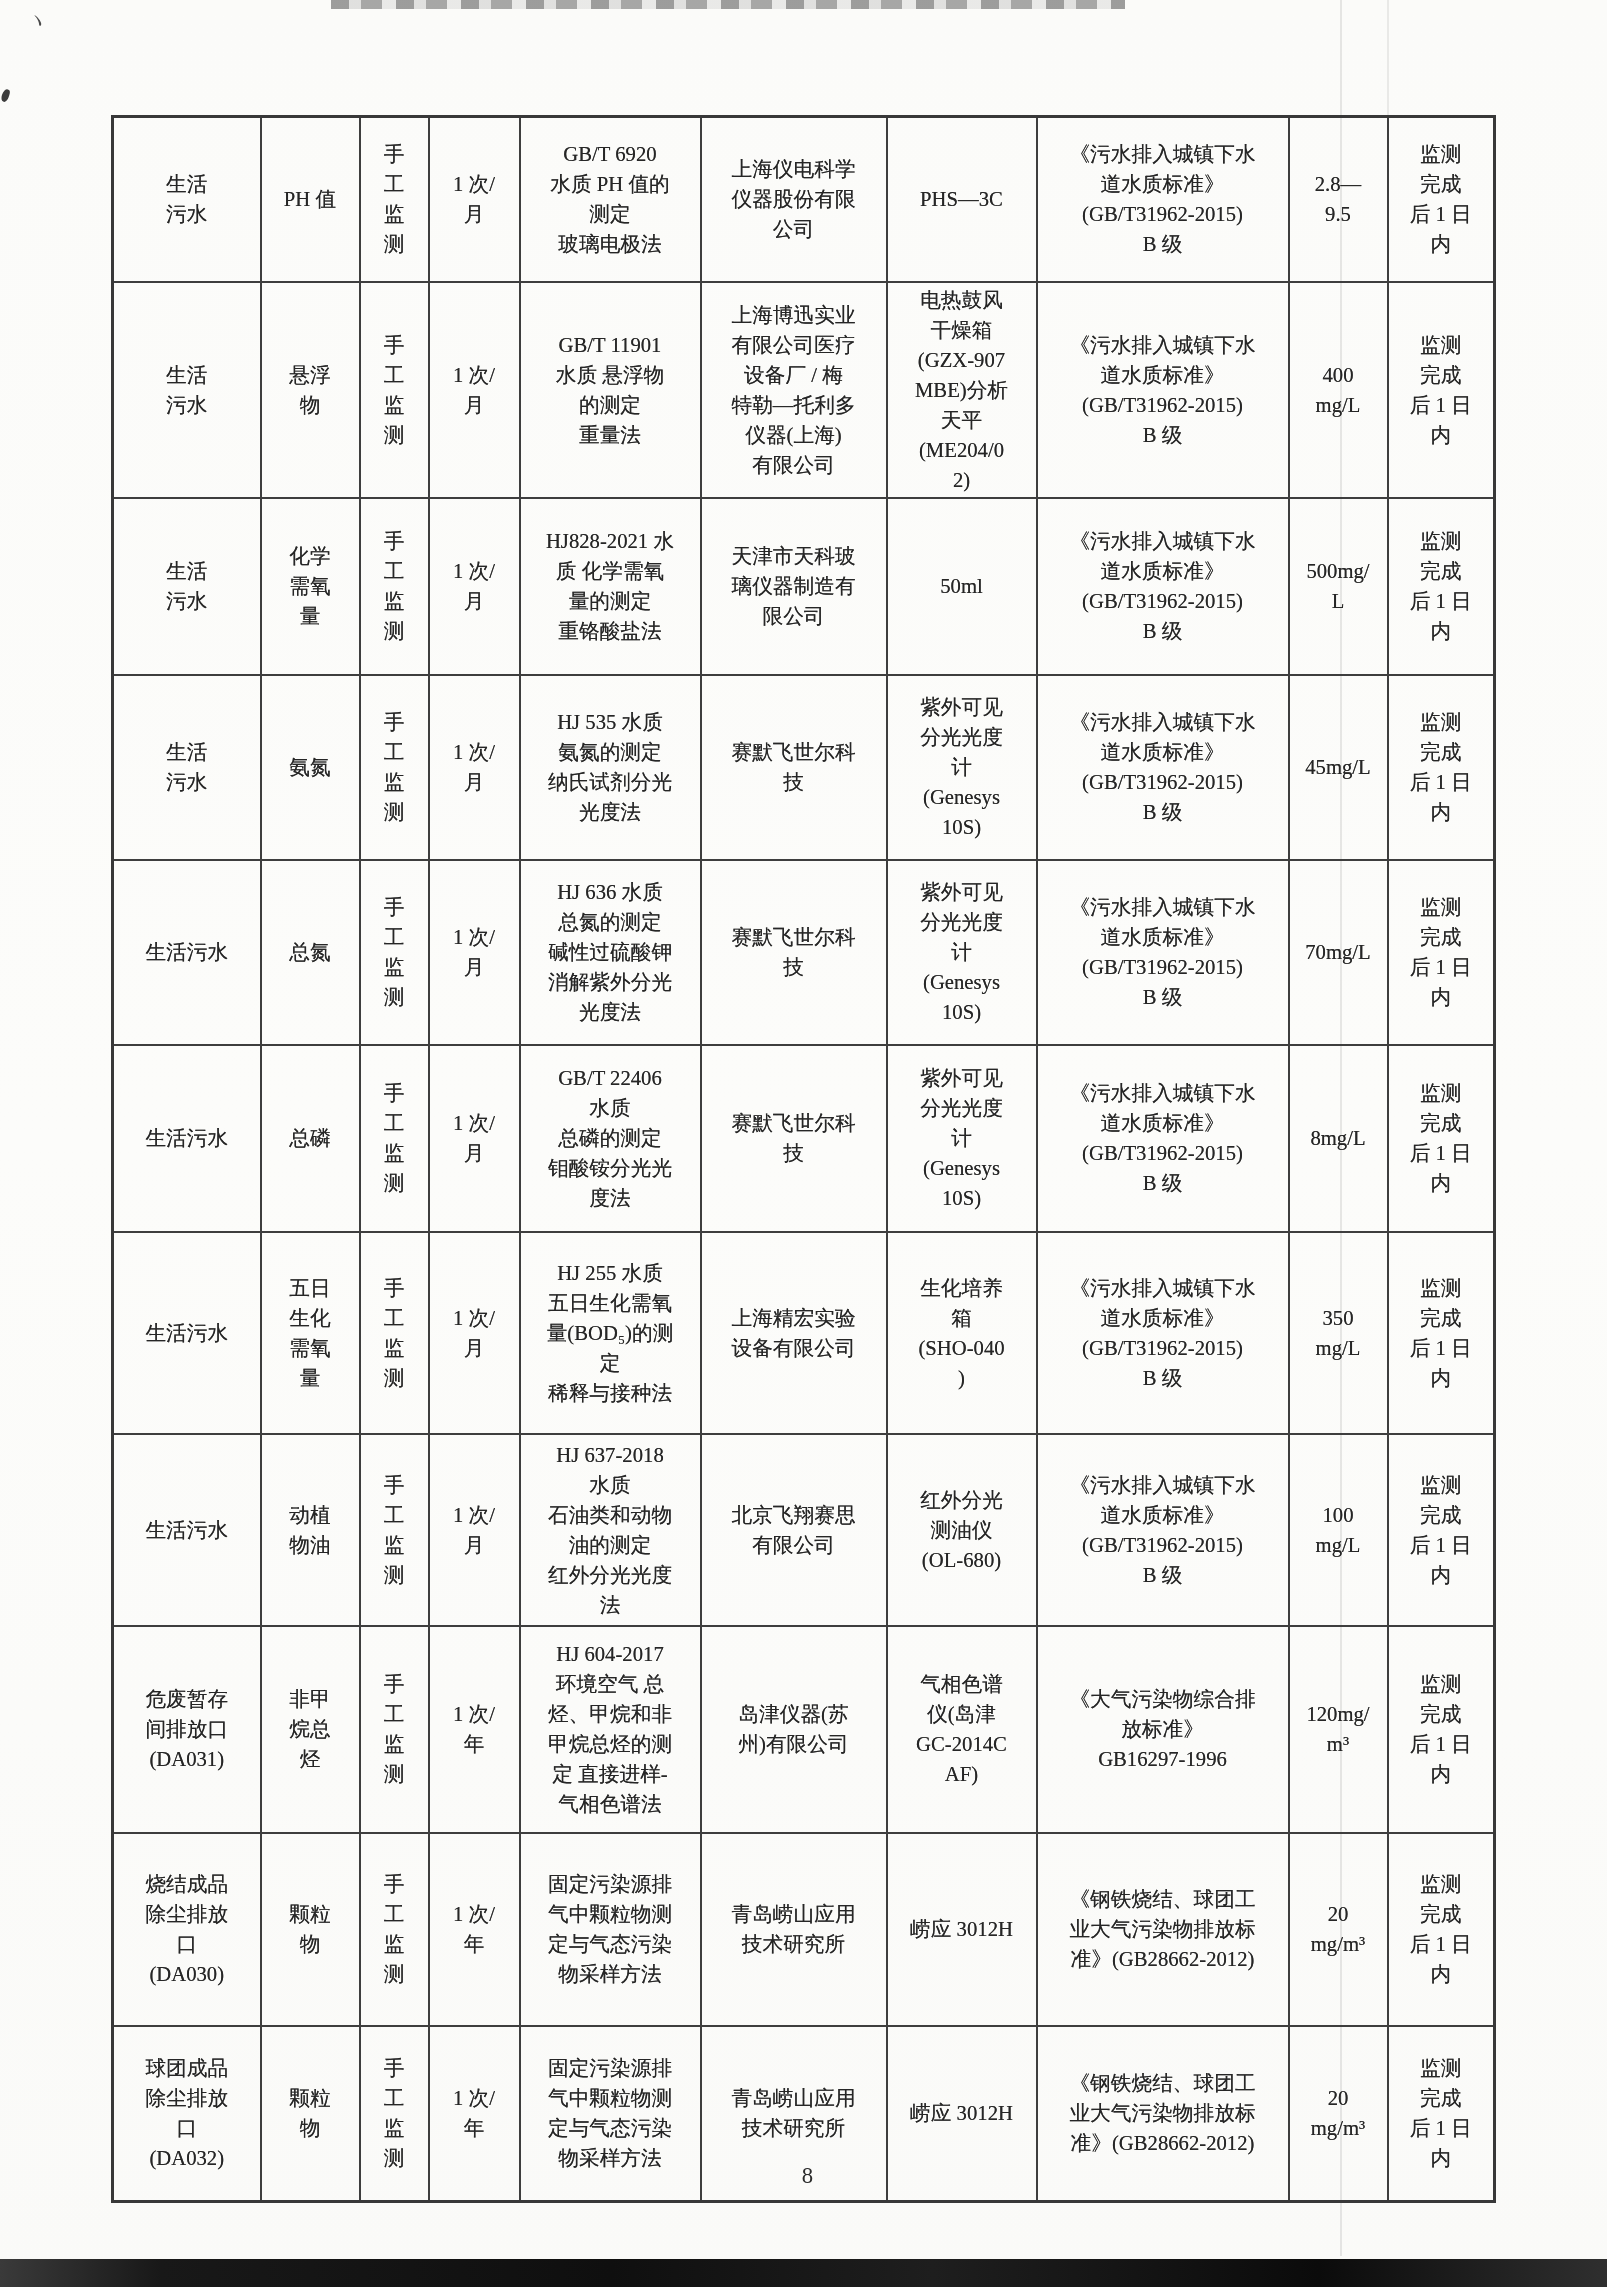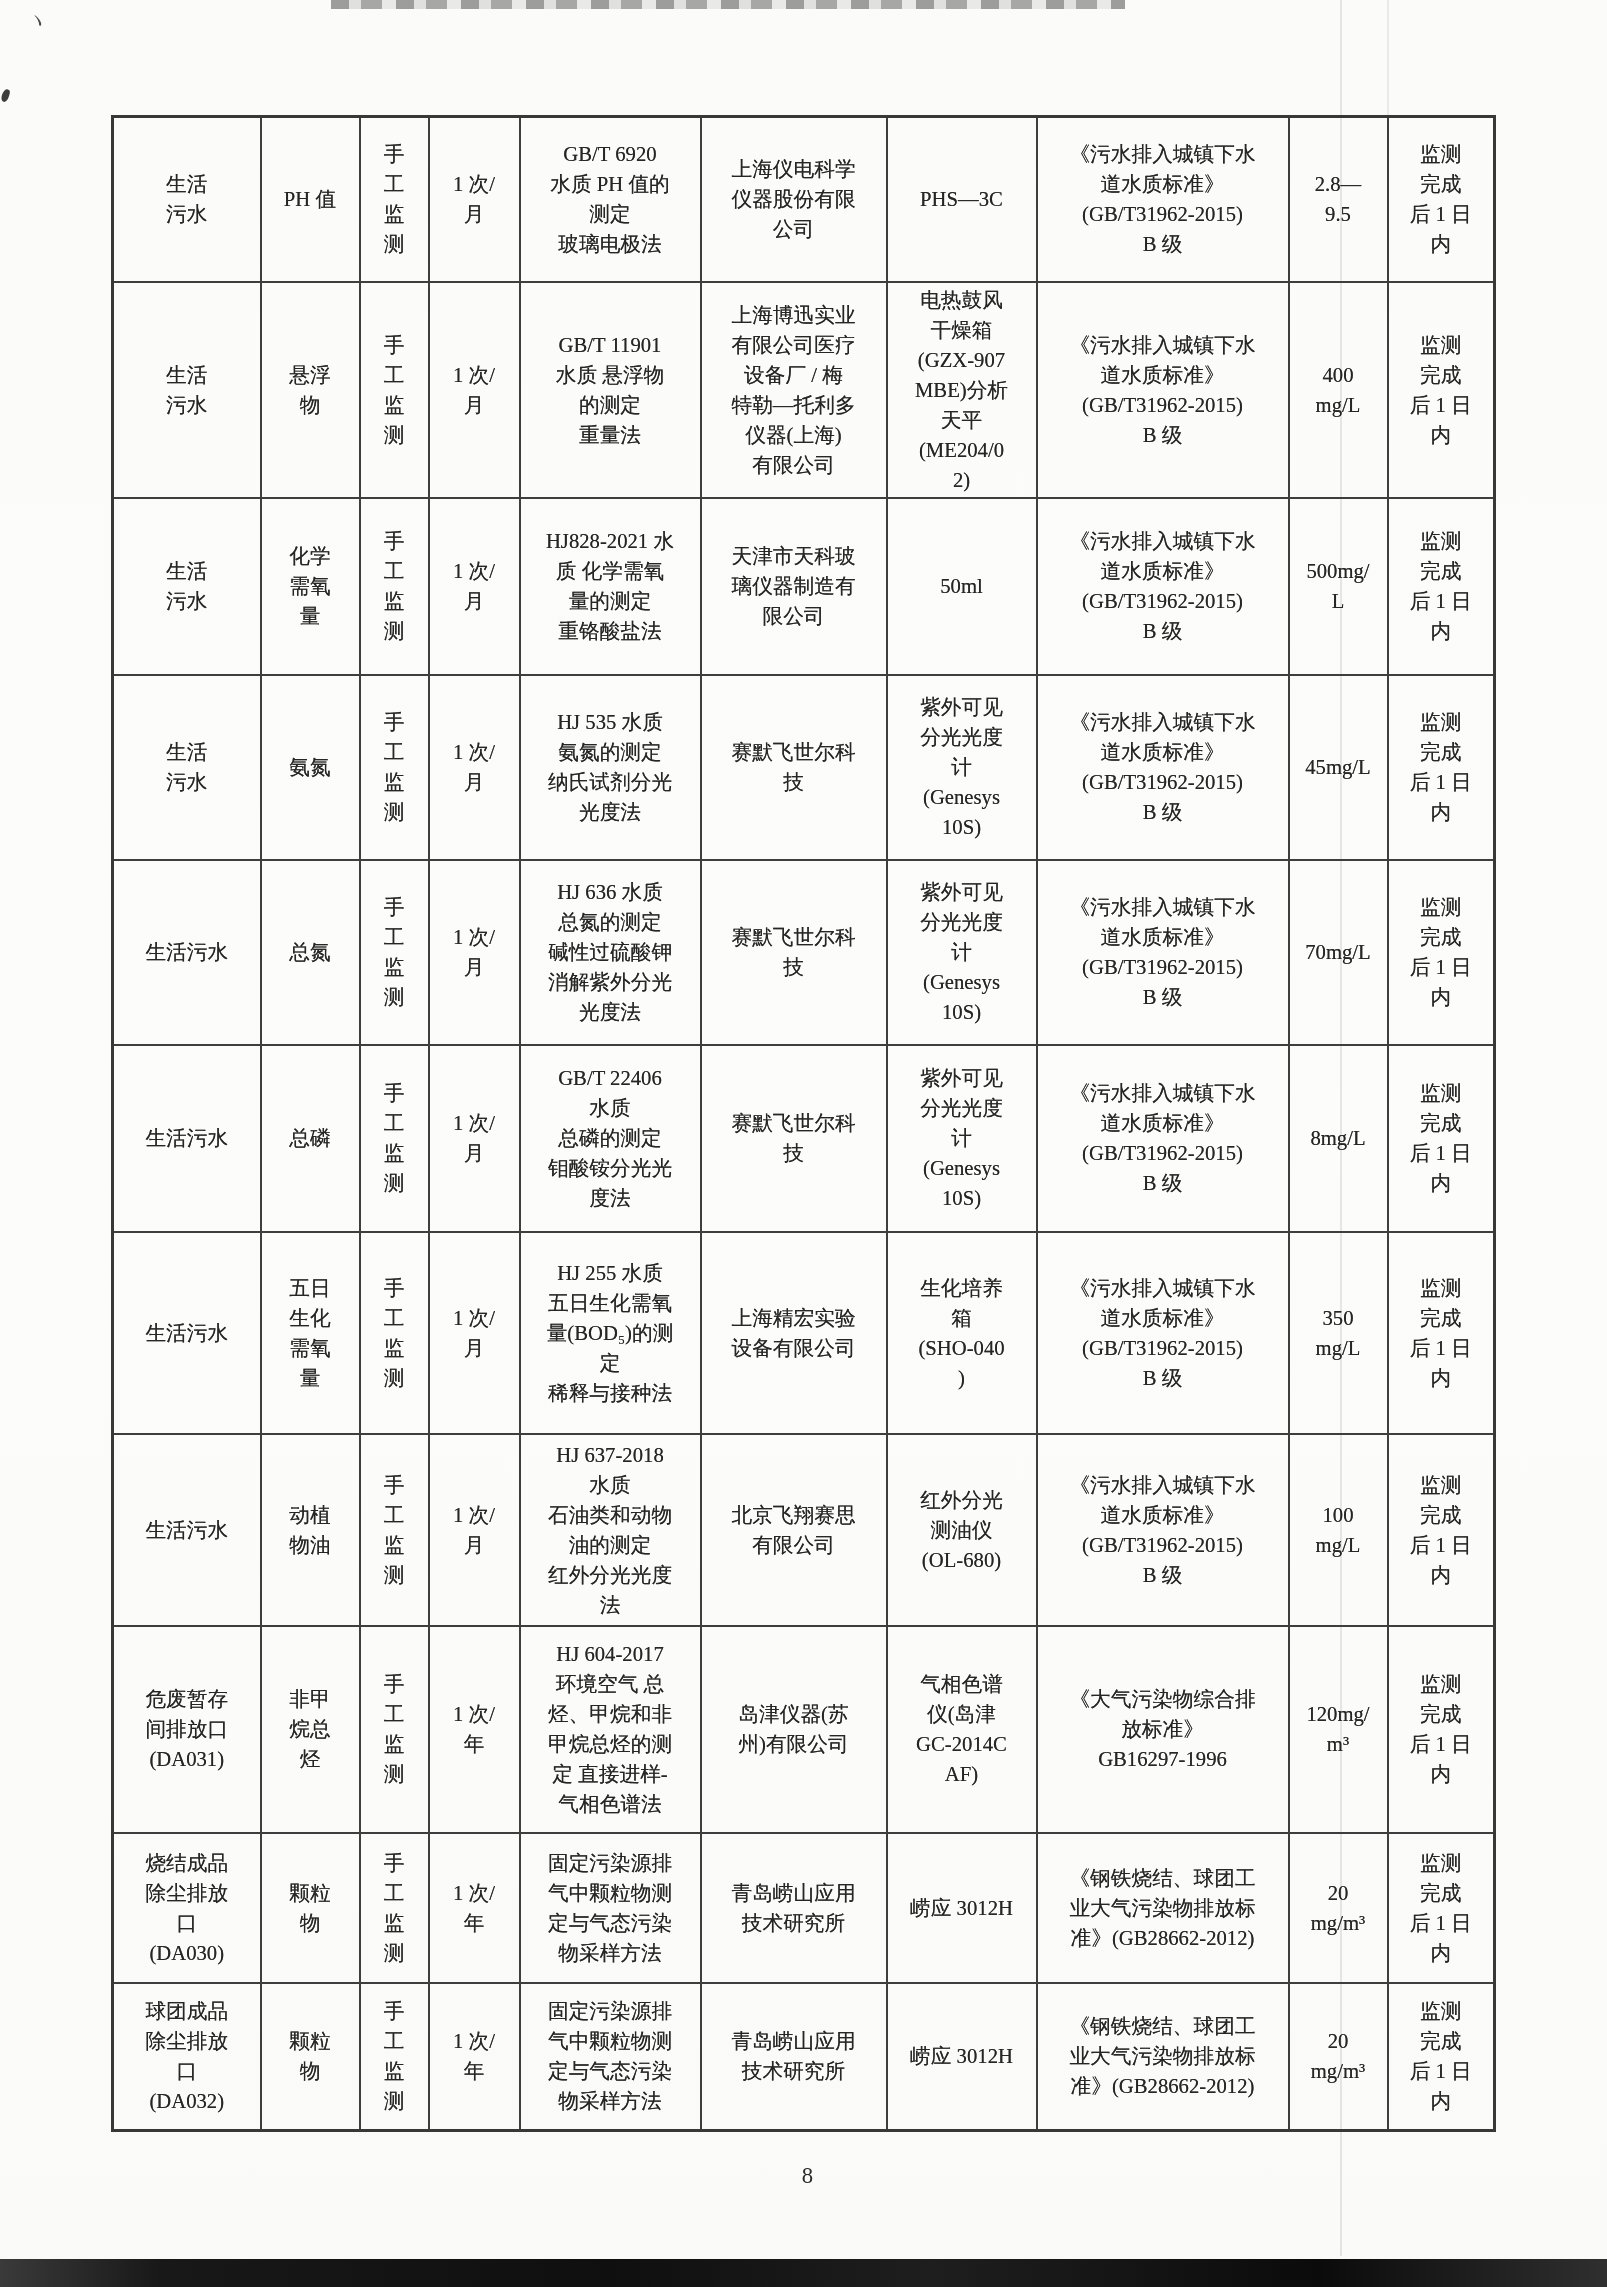--- a/index.html
+++ b/index.html
@@ -47,21 +47,21 @@
     white-space:pre-line;
     font-size:20.7px;line-height:1.45;
     padding:2px 3.9px;
     text-shadow:0 0 0.5px rgba(45,45,45,.75);
   }
   col.c1{width:148px} col.c2{width:99px} col.c3{width:69px} col.c4{width:91px}
   col.c5{width:181px} col.c6{width:186px} col.c7{width:150px} col.c8{width:252px}
   col.c9{width:99px} col.c10{width:107px}
   tr.r1{height:165px} tr.r2{height:212px} tr.r3{height:177px} tr.r4{height:185px}
   tr.r5{height:185px} tr.r6{height:187px} tr.r7{height:202px} tr.r8{height:192px}
-  tr.r9{height:207px} tr.r10{height:150px} tr.r11{height:148px}
+  tr.r9{height:207px} tr.r10{height:193px} tr.r11{height:176px}
   .page-number{
     position:absolute;left:778px;top:2163px;width:59px;
     text-align:center;font-size:22.7px;color:#2b2b2b;
   }
 </style>
 </head>
 <body>
 
 <div class="page">
 

